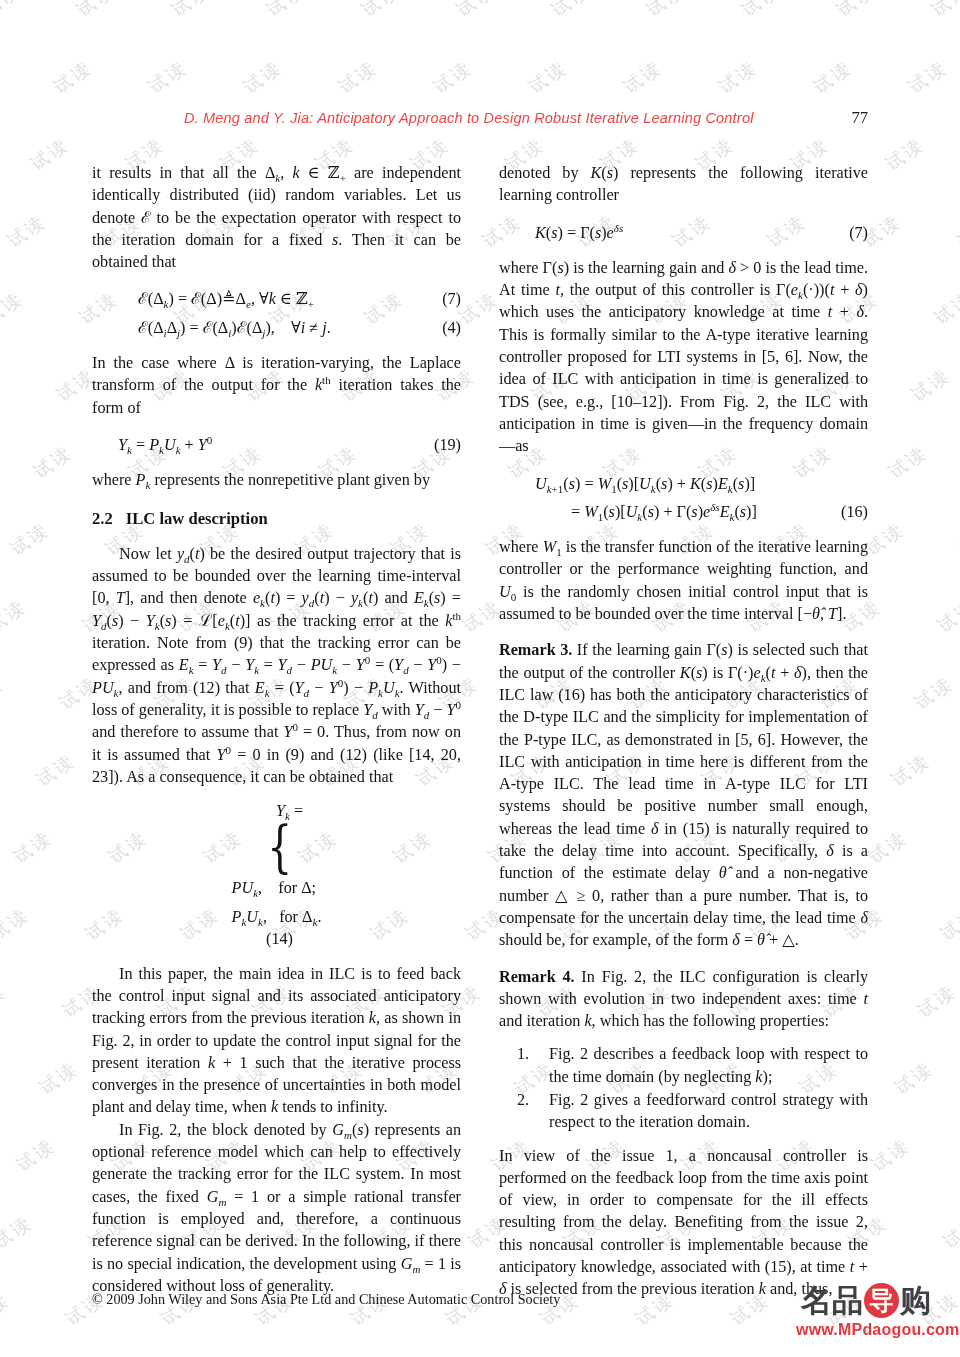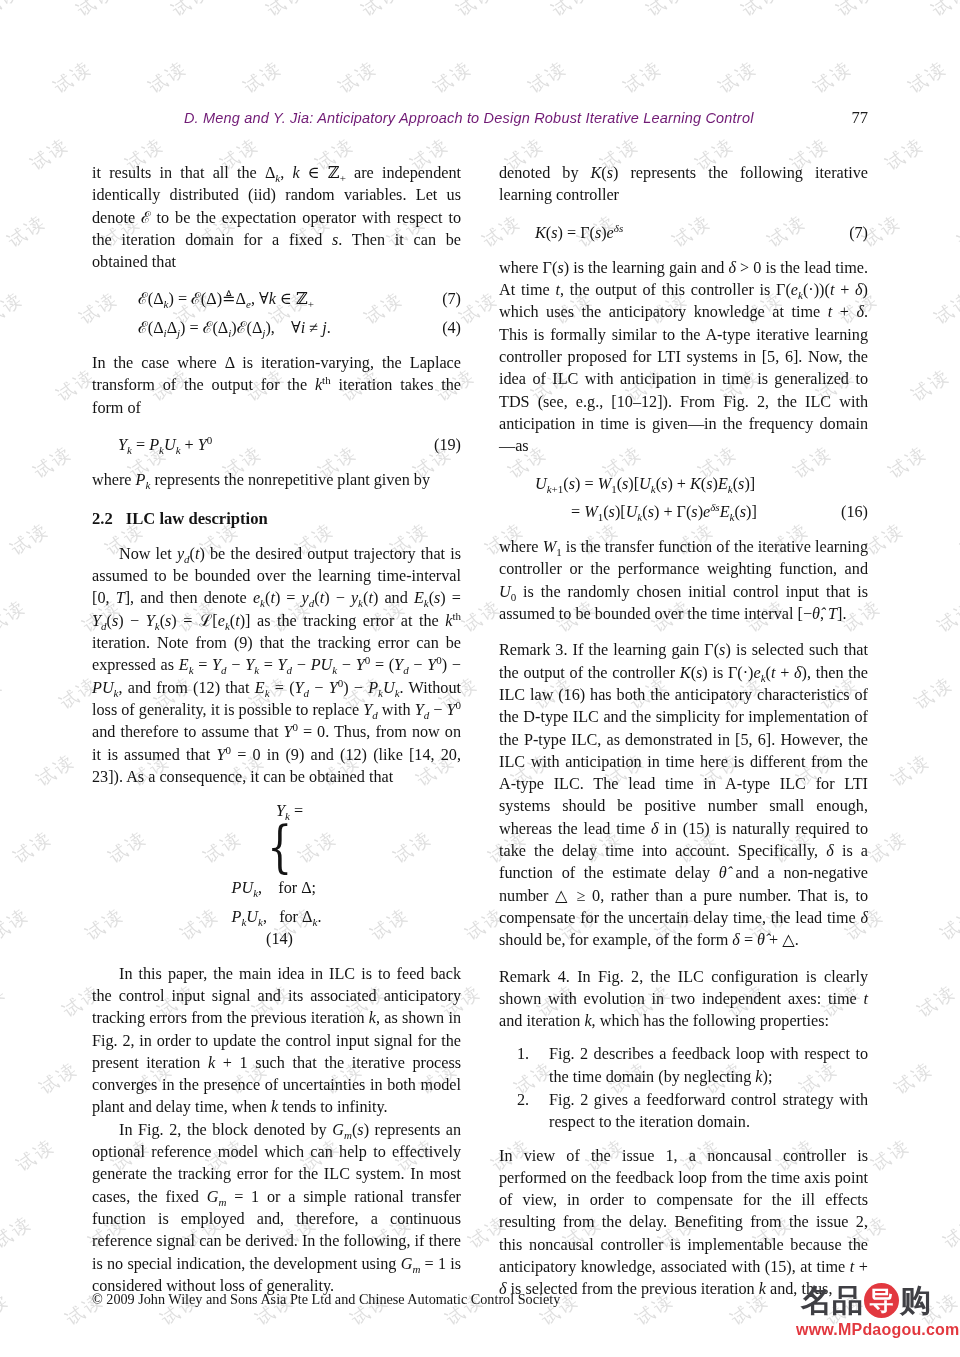--- a/index.html
+++ b/index.html
@@ -9,21 +9,21 @@
   }
   .wm-layer{position:absolute;inset:0;overflow:hidden;z-index:0;pointer-events:none;}
   .wm{
     position:absolute;font-family:"DejaVu Sans",sans-serif;font-size:18px;letter-spacing:3px;
     color:#c9c9c9;opacity:.6;transform:rotate(-35deg);white-space:nowrap;user-select:none;
   }
   .content{position:absolute;inset:0;z-index:1;}
   .header{position:absolute;top:108px;left:92px;width:776px;display:flex;align-items:baseline;}
   .running-title{
     flex:1;text-align:center;font-family:"Liberation Sans","DejaVu Sans",sans-serif;
-    font-style:italic;font-size:14.5px;color:#701a75;letter-spacing:.2px;
+    font-style:italic;font-size:14.5px;color:#ef4444;letter-spacing:.2px;
   }
   .page-number{font-size:16.5px;margin-left:6px;color:#1c1c1c;}
   .columns{position:absolute;top:162px;left:92px;width:776px;display:flex;gap:38px;}
   .col{width:369px;font-size:16.2px;line-height:22.3px;text-align:justify;}
   p{margin:0;}
   p.ind{text-indent:27px;}
   sub,sup{font-size:68%;line-height:0;}
   .eq{display:flex;align-items:center;margin:15px 0 13px;}
   .eq-body{flex:1;white-space:nowrap;}
   .eq-no{padding-left:6px;}
@@ -38,21 +38,21 @@
   .sec-head .sec-no{margin-right:13px;}
   .cases-row{display:flex;align-items:center;margin:12px 0;flex-direction:column;}
   .cases-lhs{padding-left:26px;white-space:nowrap;}
   .brace{
     font-family:"DejaVu Serif",serif;font-size:56px;font-weight:400;line-height:.9;
     transform:scaleX(.7);margin:0 1px 4px 8px;color:#141414;
   }
   .cases{display:flex;flex-direction:column;gap:7px;text-align:left;white-space:nowrap;}
   .cases-fill{flex:1;}
   .remark{margin-top:14px;}
-  .rlabel{font-weight:normal;}
+  .rlabel{font-weight:bold;}
   .numlist{margin:11px 0 11px 0;}
   .li{display:flex;margin-bottom:1px;}
   .li-num{min-width:24px;padding-left:18px;box-sizing:content-box;}
   .li-text{flex:1;padding-left:8px;text-align:justify;}
   .footer{position:absolute;top:1291px;left:92px;font-size:14.2px;text-align:left;}
   .logo{position:absolute;top:1283px;right:24px;width:140px;}
   .logo-row{
     display:flex;align-items:center;justify-content:center;gap:1px;
     font-family:"DejaVu Sans",sans-serif;font-weight:bold;font-size:31px;color:#3f3f44;line-height:1;
   }

